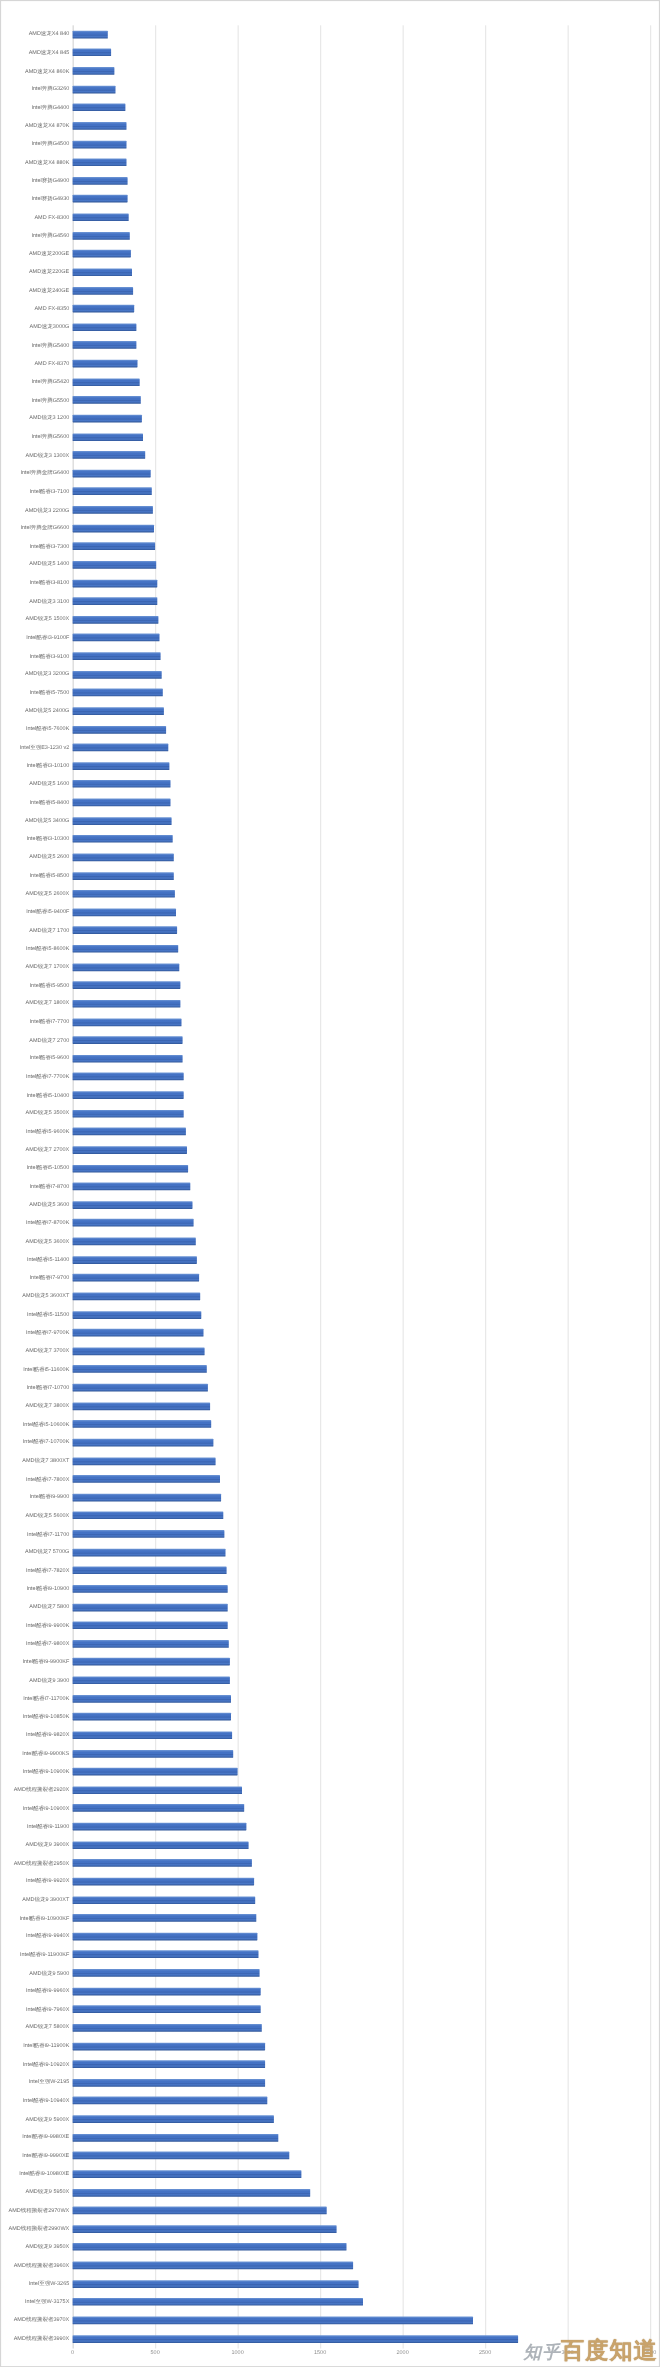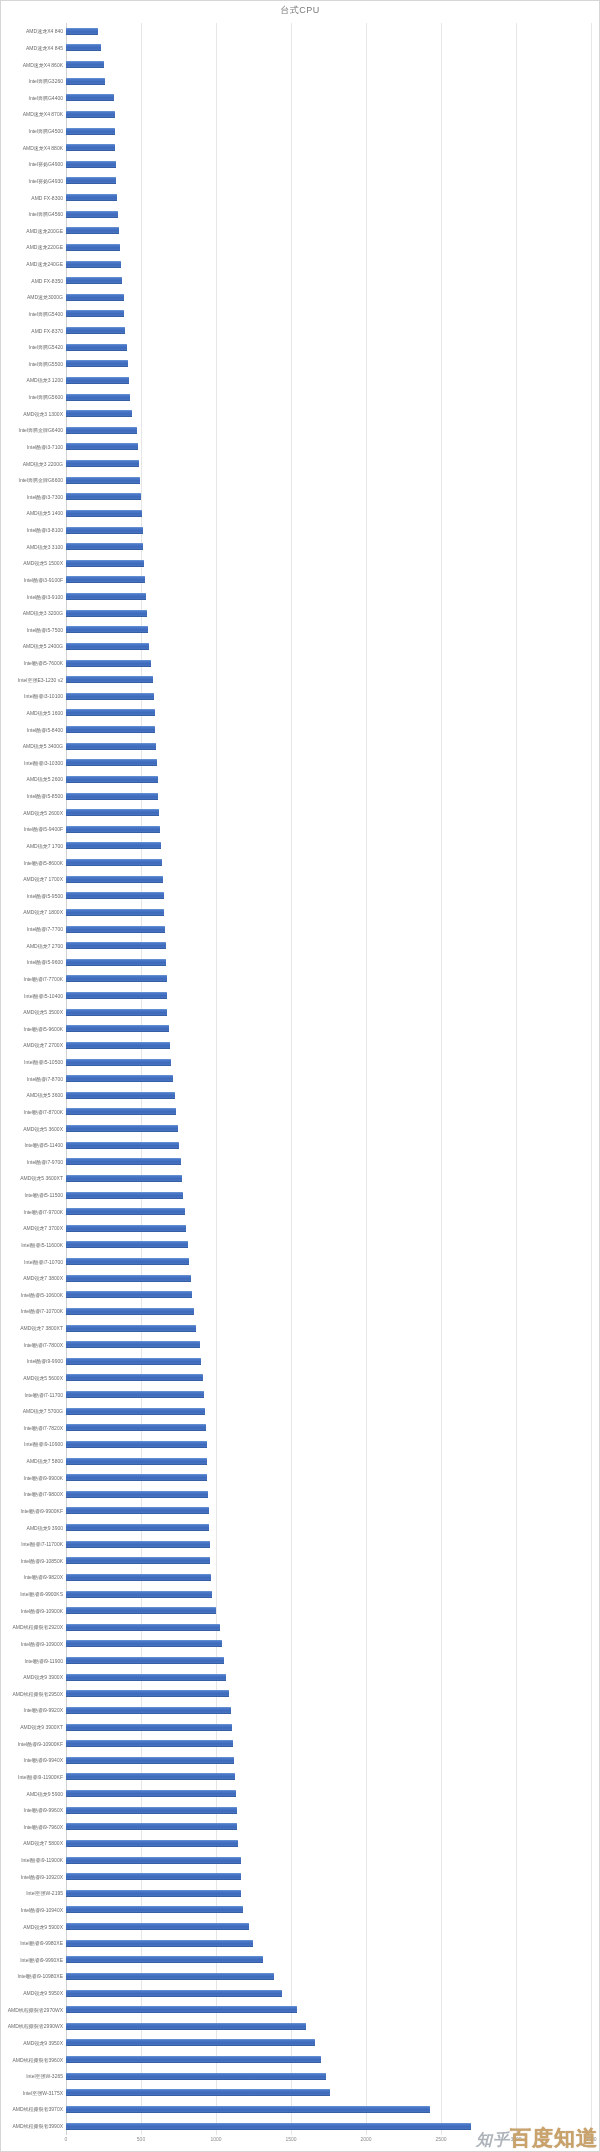--- a/index.html
+++ b/index.html
@@ -24,21 +24,20 @@
   .watermark{position:absolute;right:1px;bottom:3px;white-space:nowrap;line-height:1;}
   .wm-zhihu{font-size:16px;font-weight:bold;color:#9aa1a8;opacity:.8;
         letter-spacing:1px;font-style:italic;}
   .wm-baidu{font-size:21px;font-weight:bold;color:#c9a36b;letter-spacing:1px;
         text-shadow:0 0 1px #a9854f;}
 </style>
 </head>
 <body>
 
 <div class="frame">
-  <div class="chart-title">台式CPU</div>
 
   <div class="plot">
     <div id="gridlines">
         <div class="gridline zero" style="left: 65px;"></div>
         <div class="gridline" style="left: 140px;"></div>
         <div class="gridline" style="left: 215px;"></div>
         <div class="gridline" style="left: 290px;"></div>
         <div class="gridline" style="left: 365px;"></div>
         <div class="gridline" style="left: 440px;"></div>
         <div class="gridline" style="left: 515px;"></div>

